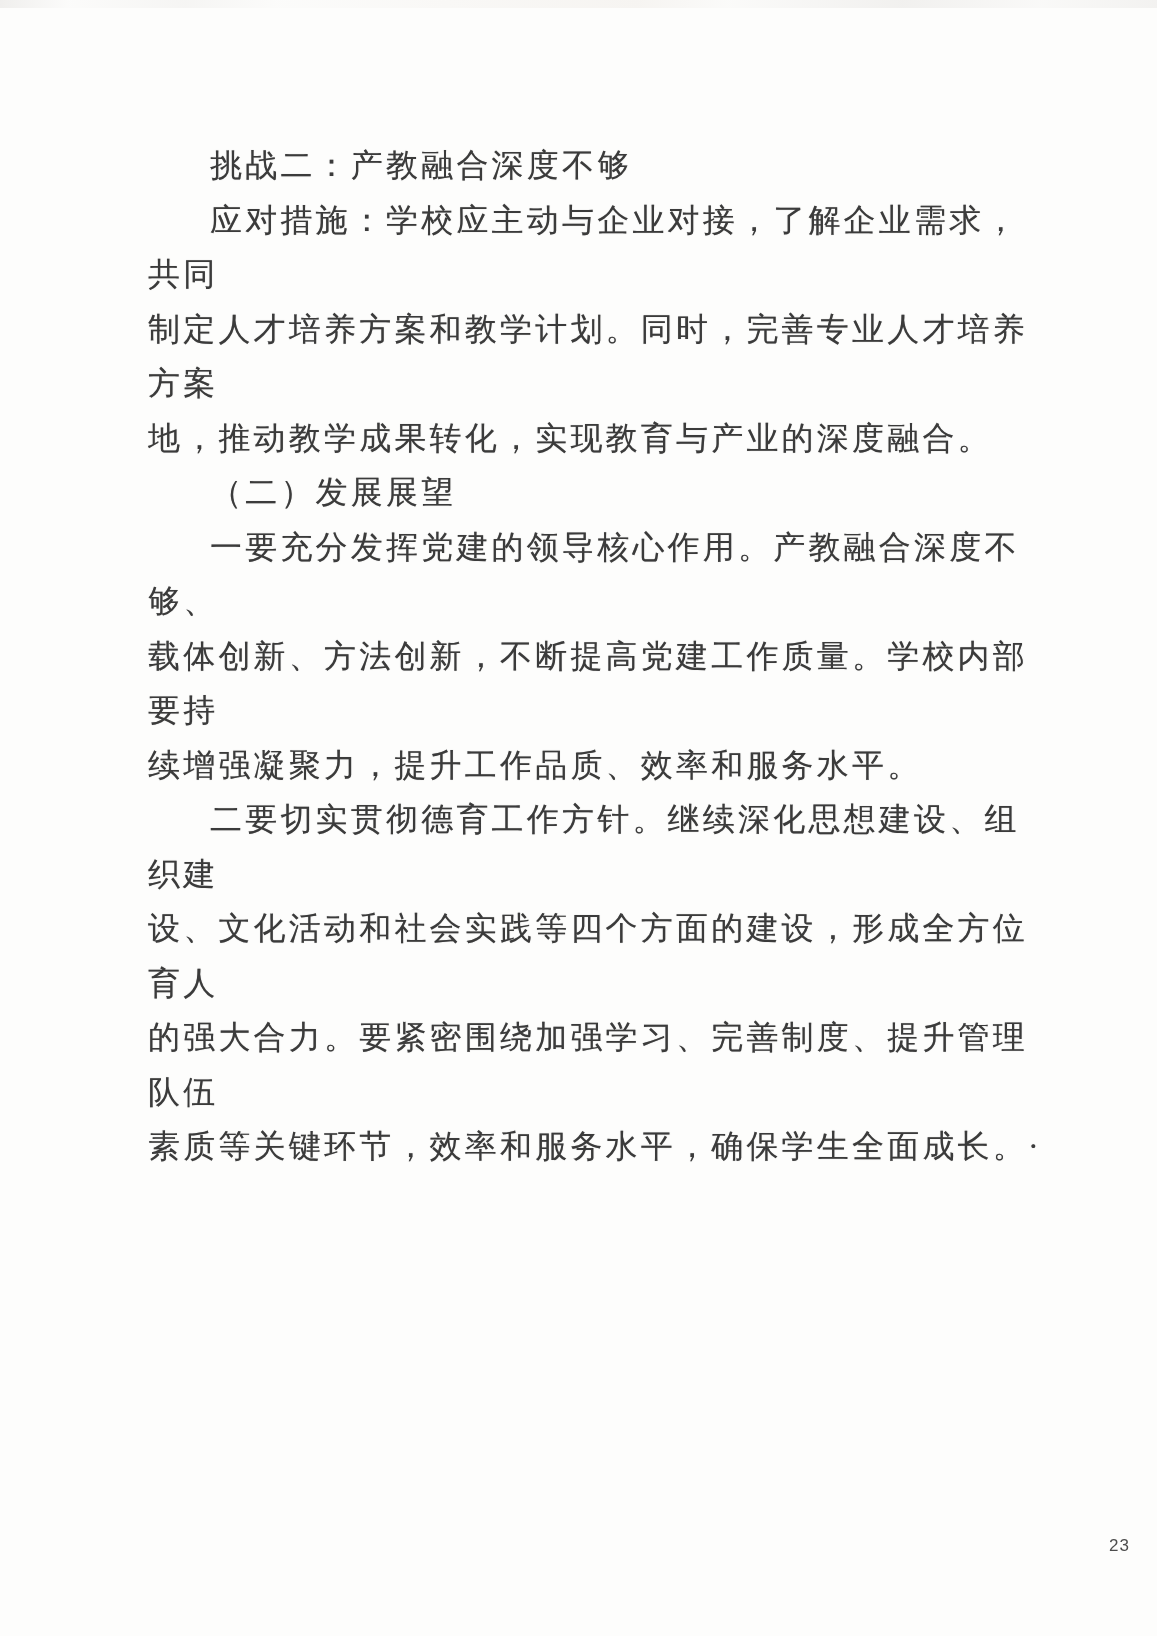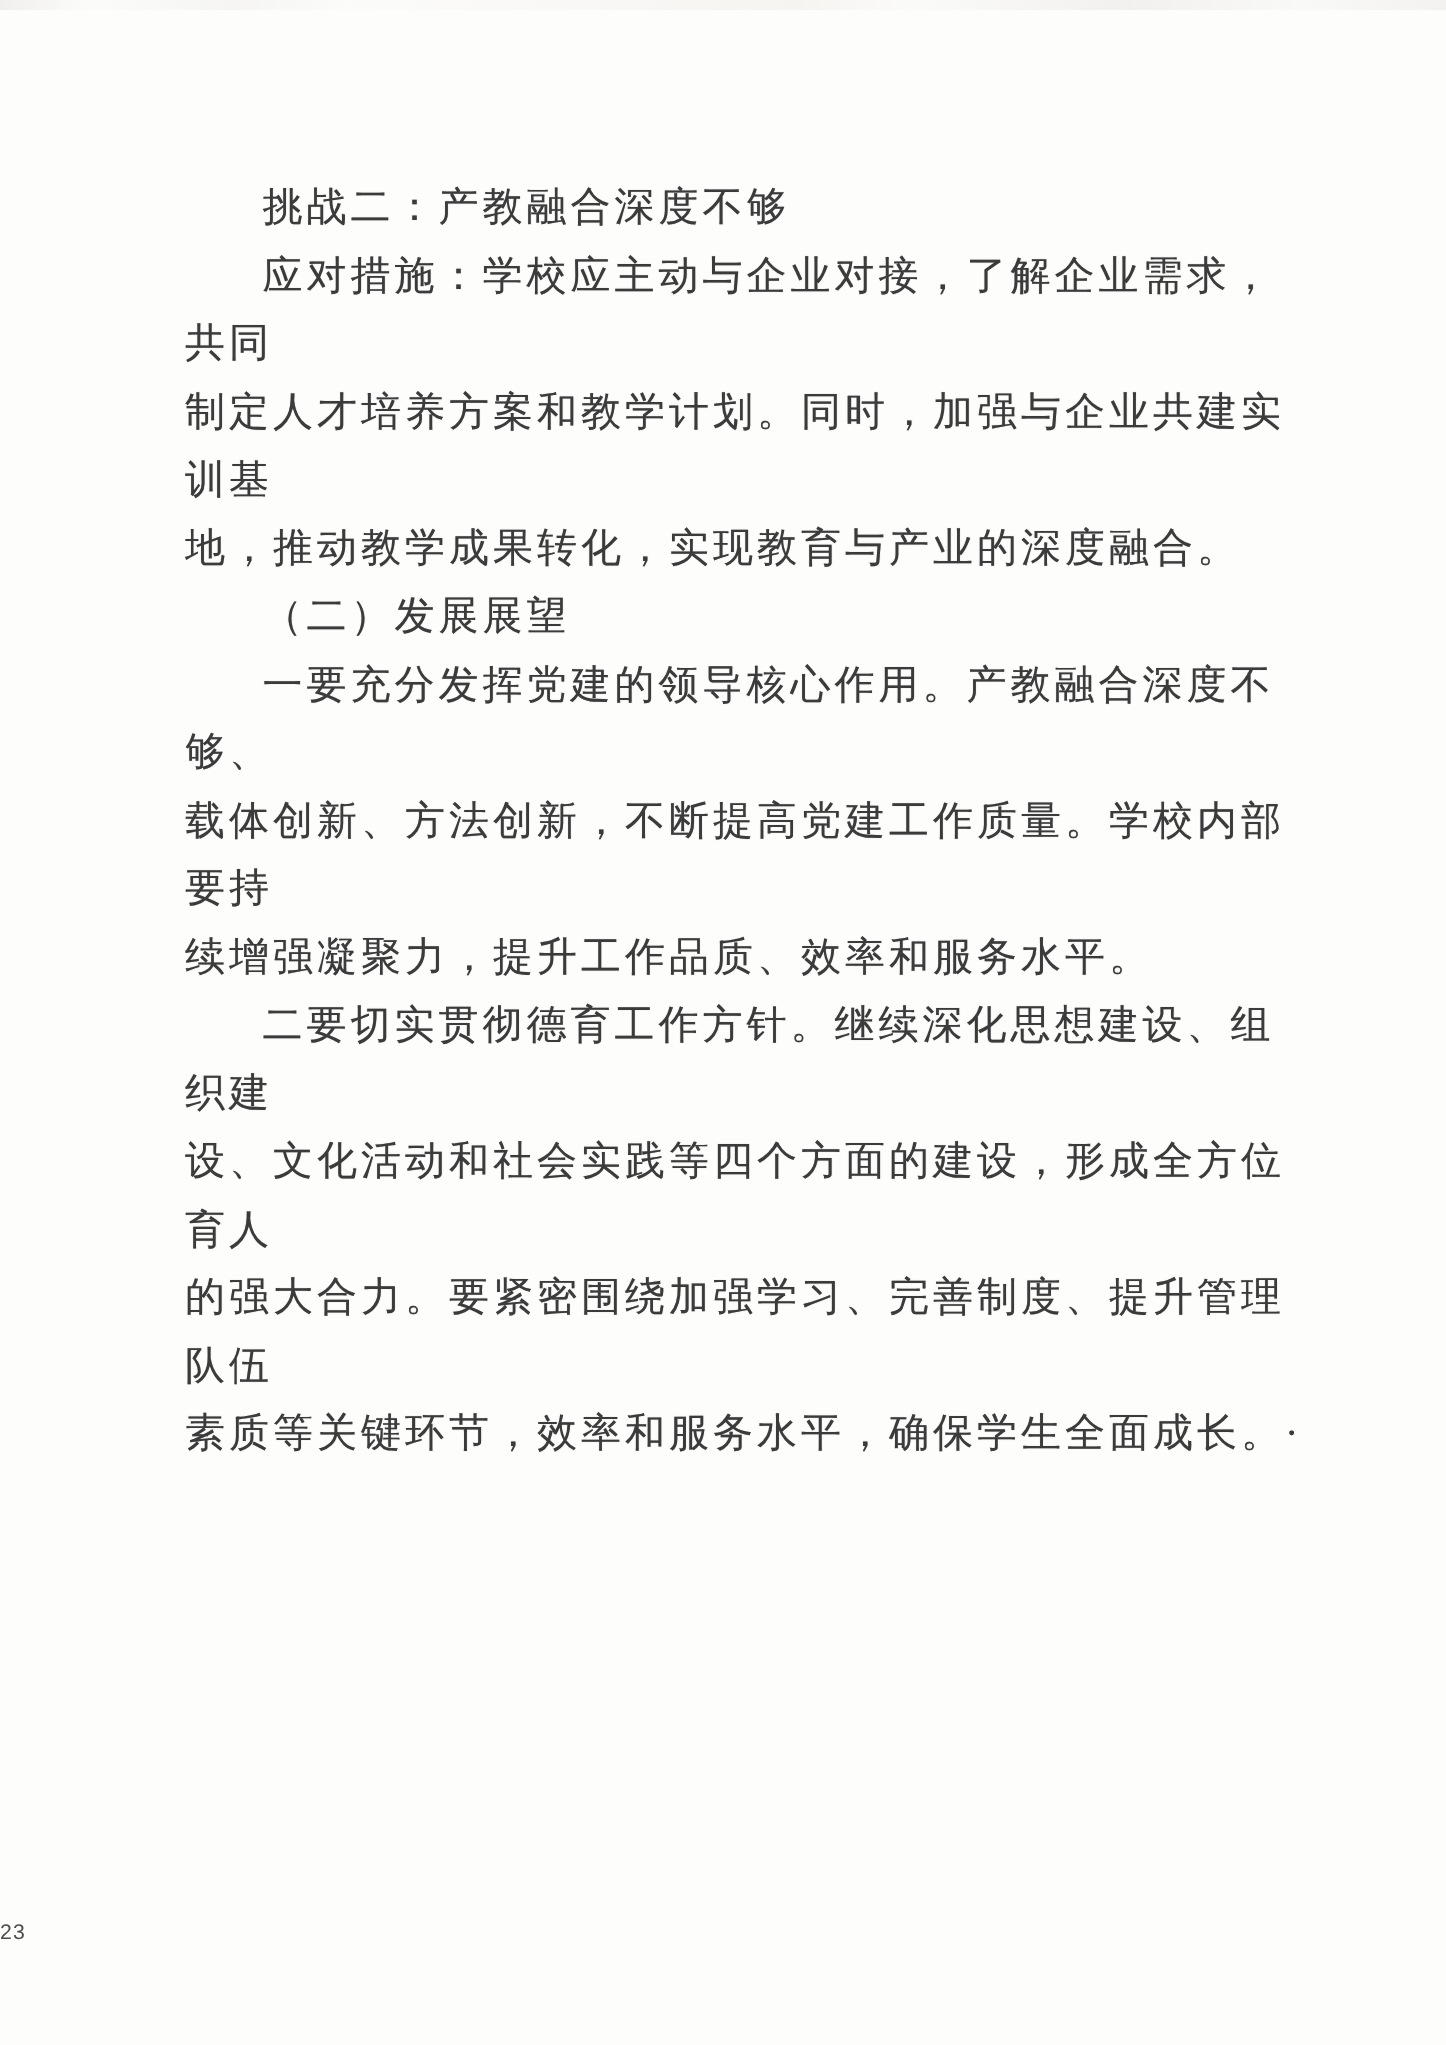--- a/index.html
+++ b/index.html
@@ -42,36 +42,36 @@
   .page-body p {
     margin: 0;
     white-space: pre-line;      
     text-indent: 62px;          
   }
   .page-footer {
     position: absolute;
     left: 0;
     top: 1536px;
     width: 1130px;
-    text-align: left;
+    text-align: right;
     font-family: "Liberation Sans", sans-serif;
     font-size: 17px;
     color: #4c4c4c;
     letter-spacing: 1px;
   }
 </style>
 </head>
 <body>
 
 <div class="scan-edge"></div>
 
 <div class="page-body">
   <p>挑战二：产教融合深度不够</p>
   <p>应对措施：学校应主动与企业对接，了解企业需求，共同
-制定人才培养方案和教学计划。同时，加强与企业共建实训基
+制定人才培养方案和教学计划。同时，完善专业人才培养方案
 地，推动教学成果转化，实现教育与产业的深度融合。</p>
   <p>（二）发展展望</p>
   <p>一要充分发挥党建的领导核心作用。产教融合深度不够、
 载体创新、方法创新，不断提高党建工作质量。学校内部要持
 续增强凝聚力，提升工作品质、效率和服务水平。</p>
   <p>二要切实贯彻德育工作方针。继续深化思想建设、组织建
 设、文化活动和社会实践等四个方面的建设，形成全方位育人
 的强大合力。要紧密围绕加强学习、完善制度、提升管理队伍
 素质等关键环节，效率和服务水平，确保学生全面成长。·</p>
 </div>

